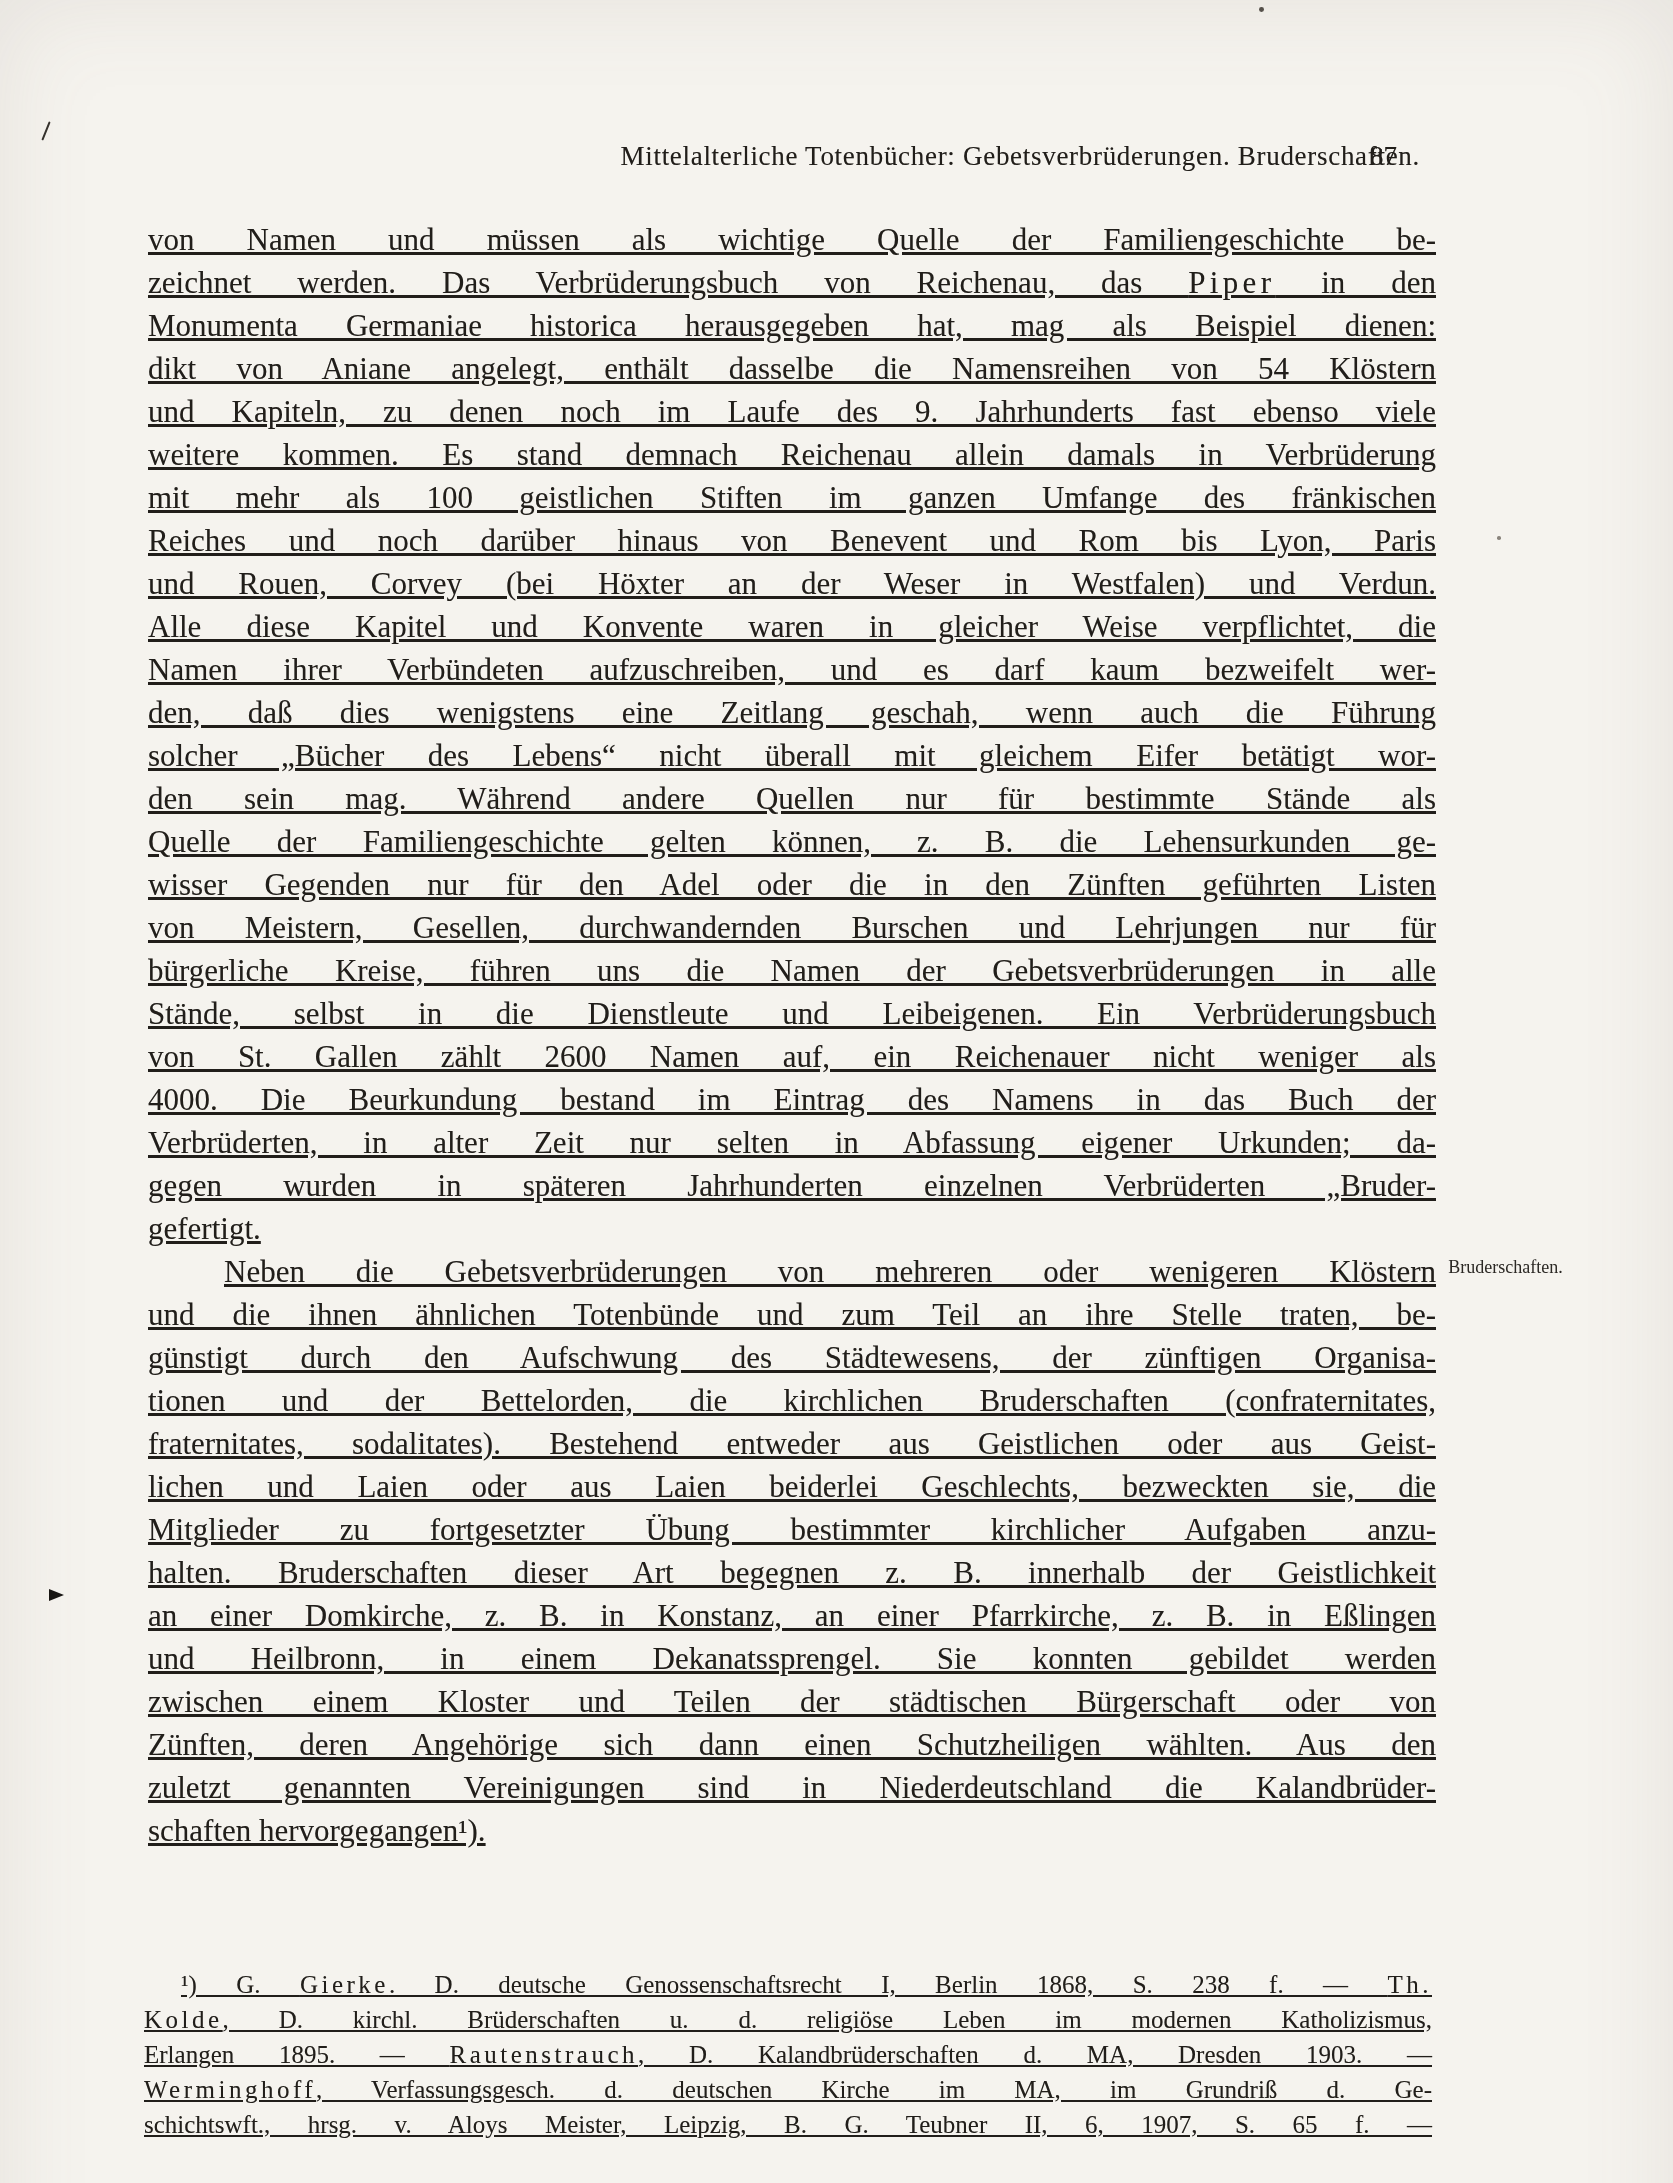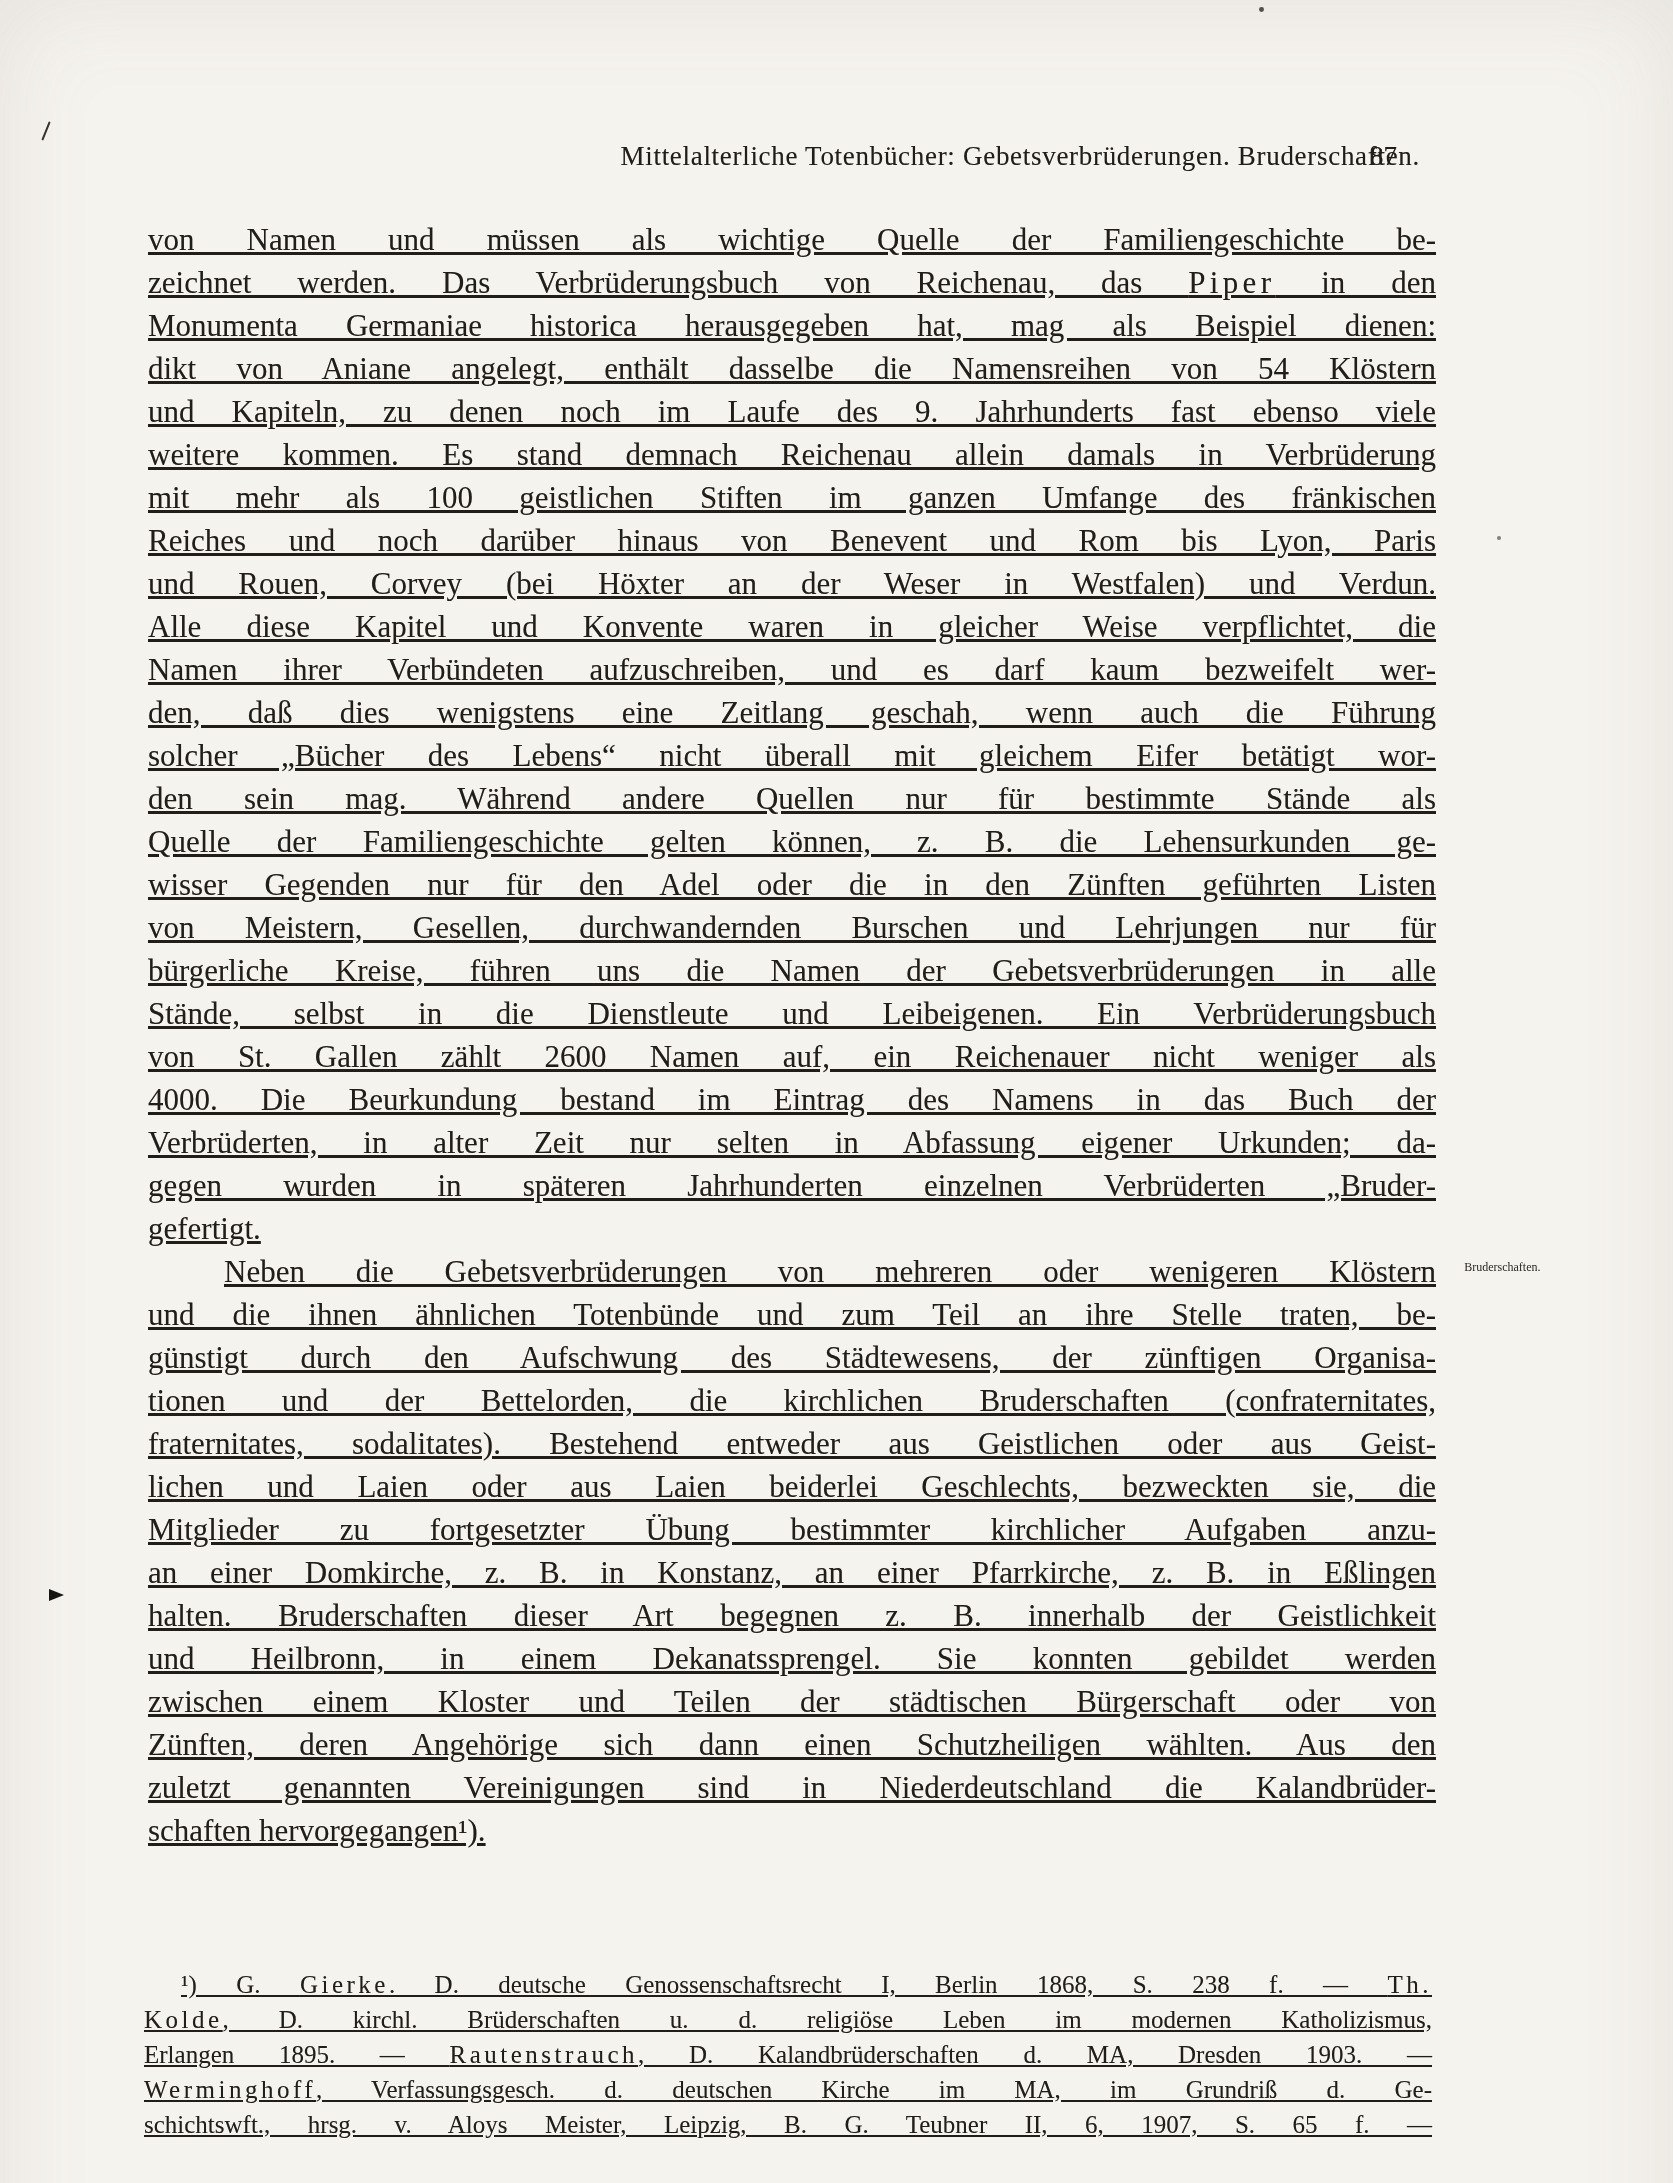--- a/index.html
+++ b/index.html
@@ -55,26 +55,25 @@
   .indent-note .line:first-child { text-indent: 37px; }
 
   .sp { letter-spacing: 0.14em; }
 
   .para2-wrap { position: relative; }
   .margin-note {
     position: absolute;
     left: calc(100% + 12.2px);
     top: 6.1px;
     width: 210px;
-    font-size: 12px;
+    font-size: 18px;
     line-height: 22px;
     white-space: nowrap;
     color: #2b2824;
     text-shadow: none;
-    margin-left: 16px;
   }
 
   
   .footnote {
     position: absolute;
     top: 1967px;
     left: 144px;
     width: 1288px;
     font-size: 25px;
     line-height: 35px;
@@ -166,22 +165,22 @@
 
     <div class="para2-wrap">
       <div class="indent-para">
           <div class="line j">Neben die Gebetsverbrüderungen von mehreren oder wenigeren Klöstern</div>
           <div class="line j">und die ihnen ähnlichen Totenbünde und zum Teil an ihre Stelle traten, be-</div>
           <div class="line j">günstigt durch den Aufschwung des Städtewesens, der zünftigen Organisa-</div>
           <div class="line j">tionen und der Bettelorden, die kirchlichen Bruderschaften (confraternitates,</div>
           <div class="line j">fraternitates, sodalitates). Bestehend entweder aus Geistlichen oder aus Geist-</div>
           <div class="line j">lichen und Laien oder aus Laien beiderlei Geschlechts, bezweckten sie, die</div>
           <div class="line j">Mitglieder zu fortgesetzter Übung bestimmter kirchlicher Aufgaben anzu-</div>
+          <div class="line j">halten. Bruderschaften dieser Art begegnen z. B. innerhalb der Geistlichkeit</div>
           <div class="line j">an einer Domkirche, z. B. in Konstanz, an einer Pfarrkirche, z. B. in Eßlingen</div>
-          <div class="line j">halten. Bruderschaften dieser Art begegnen z. B. innerhalb der Geistlichkeit</div>
           <div class="line j">und Heilbronn, in einem Dekanatssprengel. Sie konnten gebildet werden</div>
           <div class="line j">zwischen einem Kloster und Teilen der städtischen Bürgerschaft oder von</div>
           <div class="line j">Zünften, deren Angehörige sich dann einen Schutzheiligen wählten. Aus den</div>
           <div class="line j">zuletzt genannten Vereinigungen sind in Niederdeutschland die Kalandbrüder-</div>
           <div class="line">schaften hervorgegangen¹).</div>
         </div>
       <div class="margin-note">Bruderschaften.</div>
     </div>
   </div>
 

